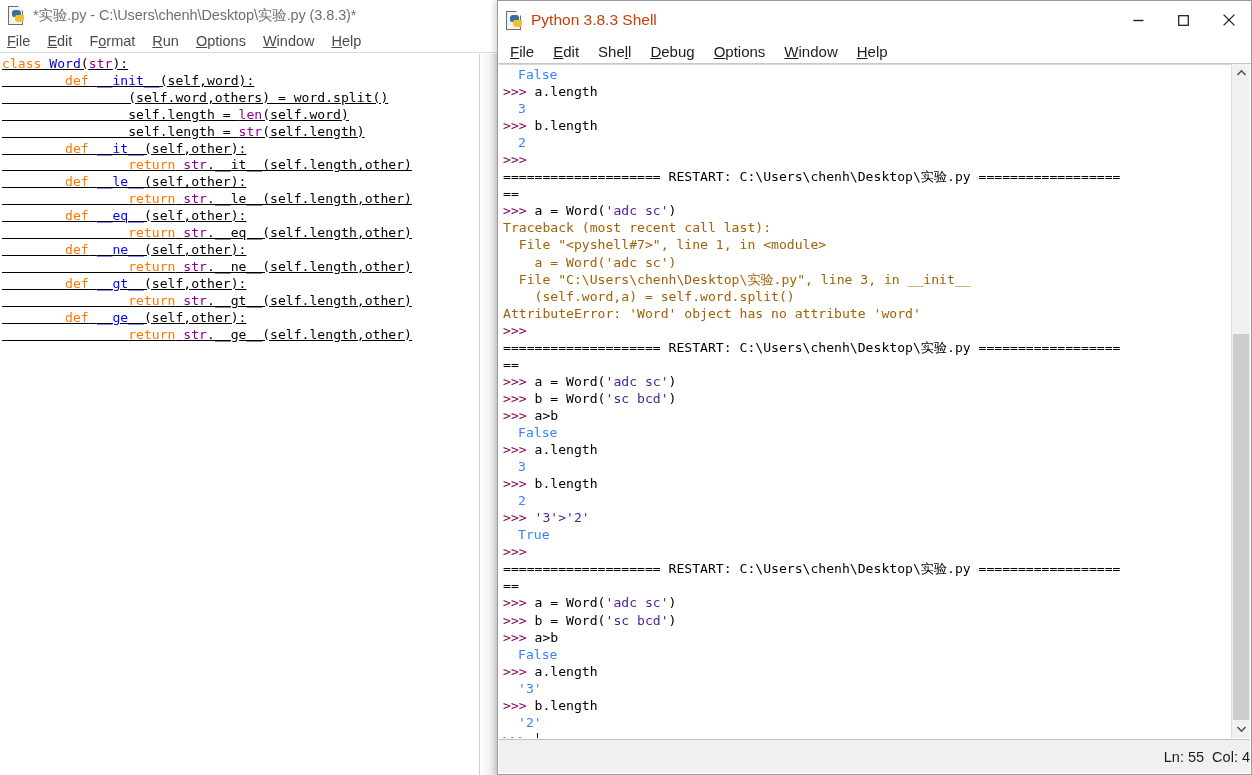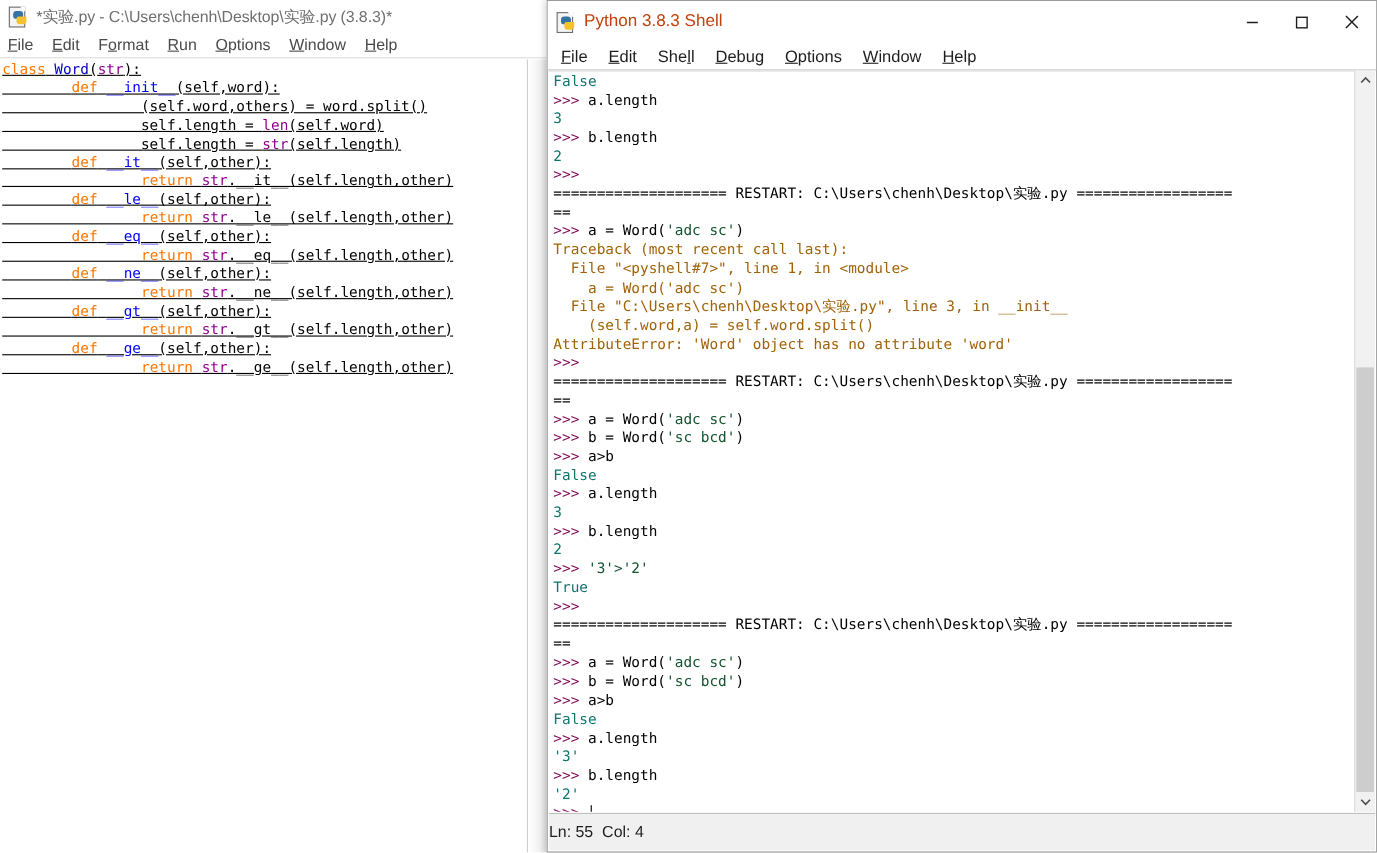--- a/index.html
+++ b/index.html
@@ -189,23 +189,23 @@
     position: absolute;
     left: 4px; top: 1px;
     right: 22px;
     font-family: "DejaVu Sans Mono", monospace;
     font-size: 13.1px;
     line-height: 17.05px;
     white-space: pre;
     color: #000000;
   }
   .pr { color: #7d0552; }          
-  .out{ color: #0f766e; }          
+  .out{ color: #3b82f6; margin-left: 15px; }          
   .err{ color: #a16207; }          
-  .gr { color: #14532d; }          
+  .gr { color: #4c1d95; }          
 
   .caret {
     display: inline-block;
     width: 1px;
     height: 13px;
     background: #000;
     vertical-align: -2px;
     margin-left: 2px;
   }
 
@@ -240,20 +240,21 @@
 
   #shell-statusbar {
     position: absolute;
     left: 1px; right: 1px;
     bottom: 1px;
     height: 34px;
     background: #f0f0f0;
     border-top: 1px solid #c0c0c0;
     display: flex;
     align-items: center;
+    justify-content: flex-end;
     box-sizing: border-box;
   }
   #shell-status-text {
     font-size: 14.5px;
     color: #1d1d1d;
     white-space: pre;
   }
 </style>
 </head>
 <body>

